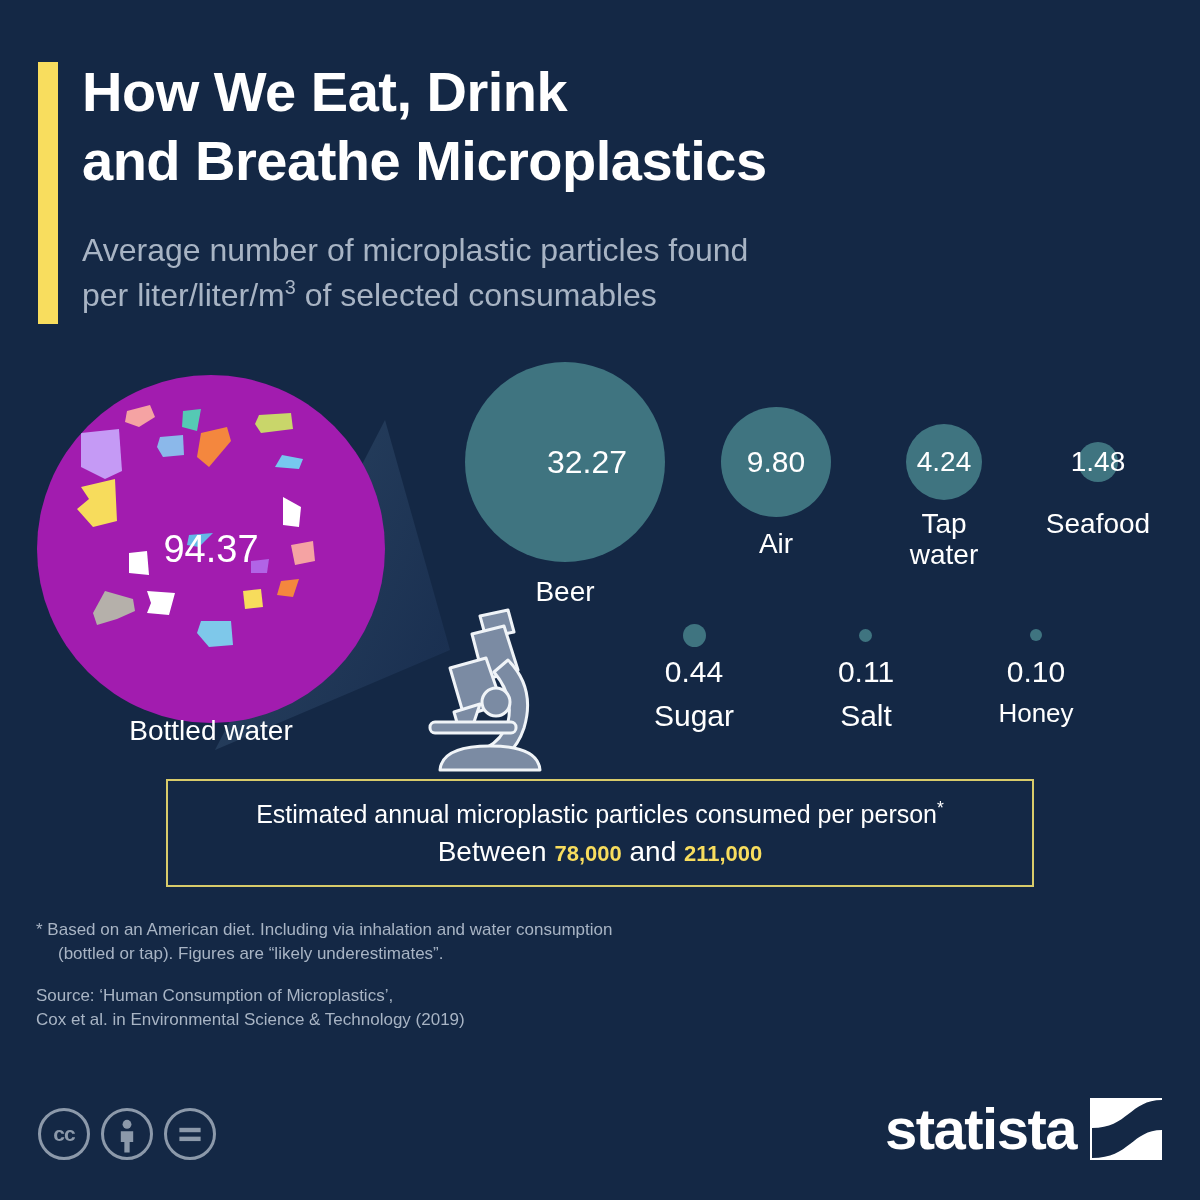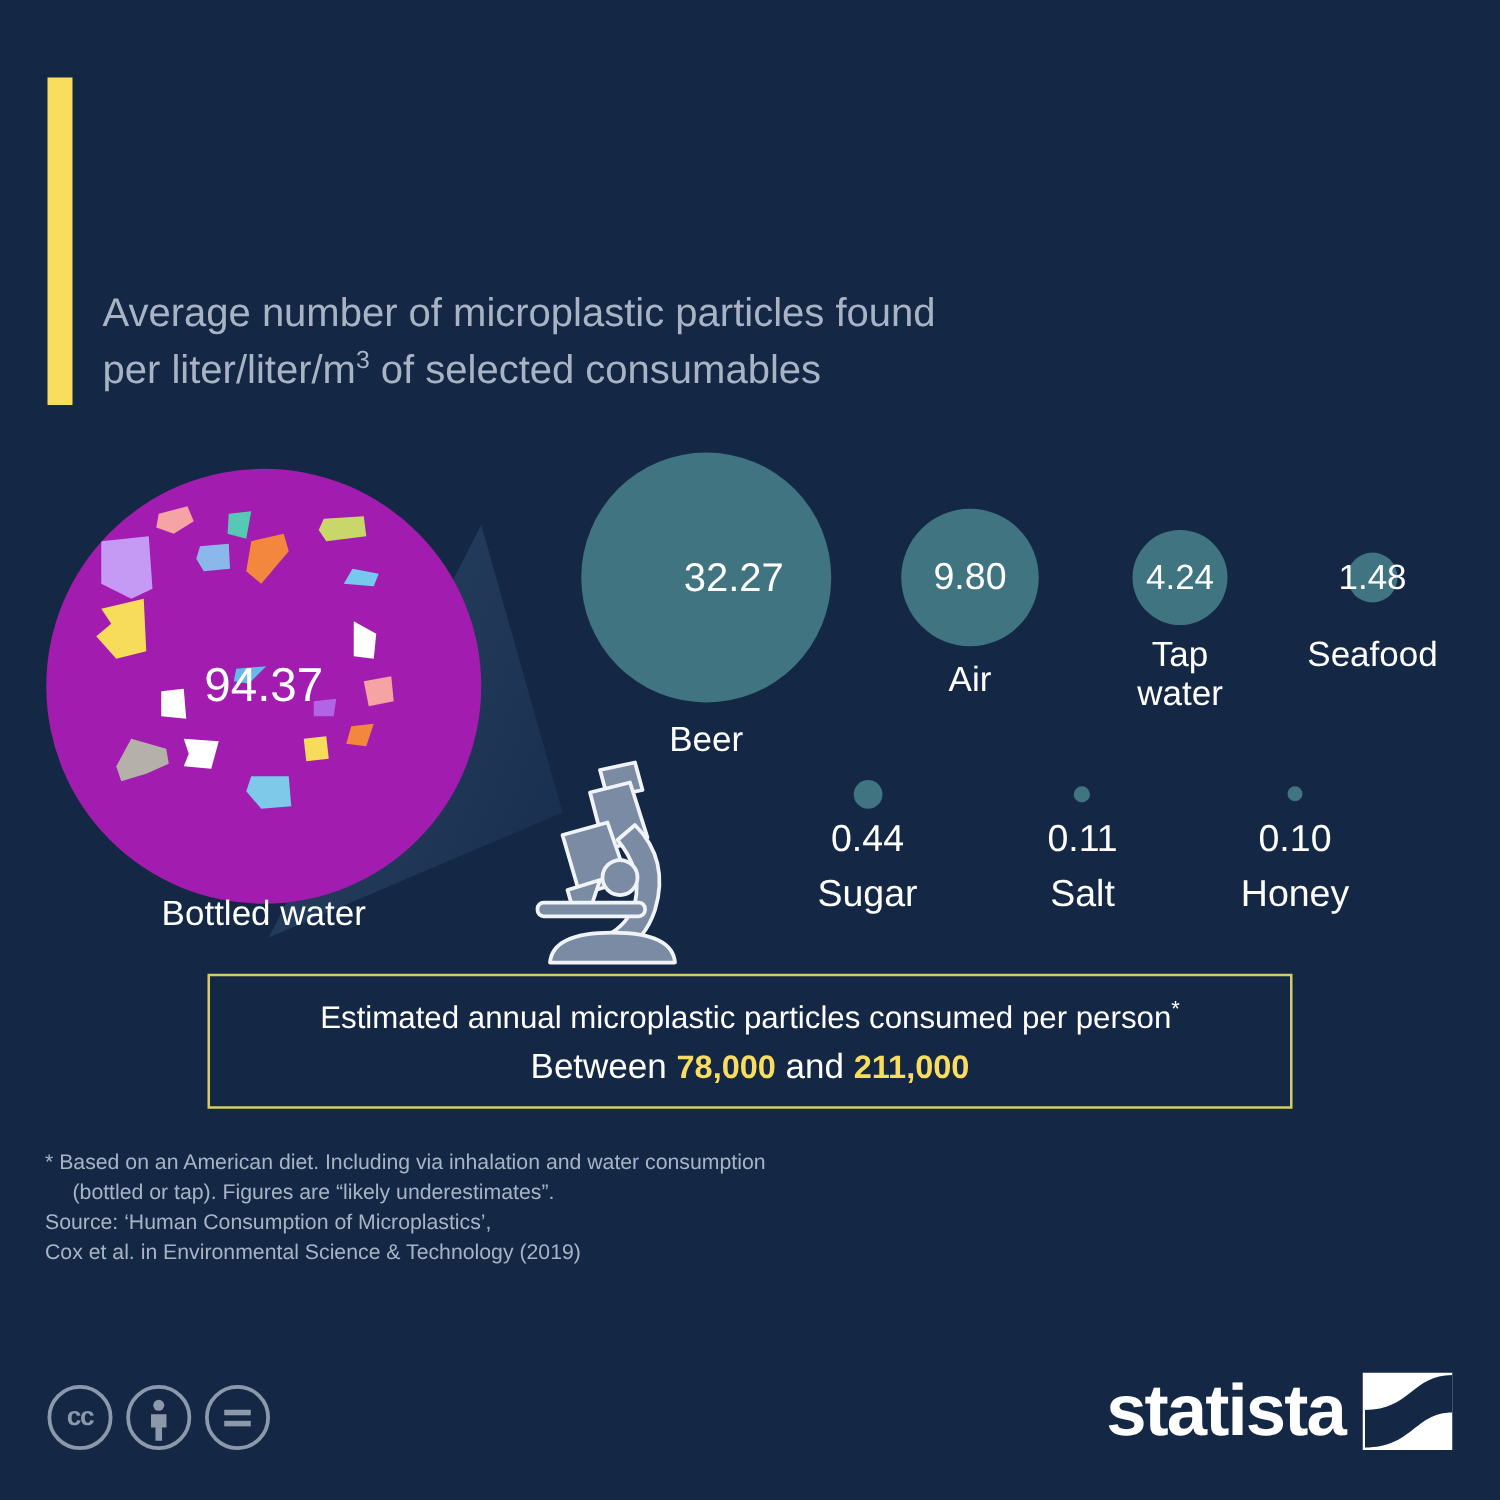--- a/index.html
+++ b/index.html
@@ -116,35 +116,35 @@
     line-height: 1.25;
   }
   .estimate-line2 {
     font-size: 28px;
     color: #ffffff;
     margin-top: 6px;
   }
   .estimate-line2 b {
     color: #f8dd5e;
     font-weight: bold;
-    font-size: 26px;
+    font-size: 22px;
   }
   .star { font-size: 0.7em; vertical-align: super; }
 
   
   .notes {
     position: absolute;
     left: 36px; top: 918px;
     width: 1120px;
     color: #a8b4c4;
     font-size: 17px;
     line-height: 1.42;
   }
   .notes .n-ind { display: block; padding-left: 22px; }
-  .notes .src { }
+  .notes .src { margin-top: 18px; }
   .notes .src span { display: block; }
 
   
   .cc-icons {
     position: absolute;
     left: 38px; top: 1108px;
     display: flex;
     gap: 11px;
   }
   .cc-circle {
@@ -181,20 +181,24 @@
     line-height: 1;
   }
 </style>
 </head>
 <body>
 
 <div id="infographic">
 
   <div class="accent-bar"></div>
 
+  <div class="title">
+    <span>How We Eat, Drink</span>
+    <span class="line2">and Breathe Microplastics</span>
+  </div>
 
   <div class="subtitle">
     <span>Average number of microplastic particles found</span>
     <span class="line2"><span>per liter/liter/m</span><span class="sup">3</span><span> of selected consumables</span></span>
   </div>
 
   <svg class="beam" viewBox="0 0 420 360">
     <defs>
       <linearGradient id="beamGrad" x1="0" y1="0" x2="1" y2="0.6">
         <stop offset="0%" stop-color="#2c4663" stop-opacity="0.95"></stop>
@@ -255,21 +259,21 @@
   <div class="bubble" style="left:683px; top:624px; width:23px; height:23px;"></div>
   <div class="blabel" style="left:614px; top:655px; width:160px; font-size:30px;">0.44</div>
   <div class="blabel" style="left:614px; top:699px; width:160px; font-size:30px;">Sugar</div>
 
   <div class="bubble" style="left:859px; top:629px; width:13px; height:13px;"></div>
   <div class="blabel" style="left:786px; top:655px; width:160px; font-size:30px;">0.11</div>
   <div class="blabel" style="left:786px; top:699px; width:160px; font-size:30px;">Salt</div>
 
   <div class="bubble" style="left:1030px; top:629px; width:12px; height:12px;"></div>
   <div class="blabel" style="left:956px; top:655px; width:160px; font-size:30px;">0.10</div>
-  <div class="blabel" style="left:956px; top:699px; width:160px; font-size:30px;">Honey</div>
+  <div class="blabel" style="left:956px; top:699px; width:160px; font-size:26px;">Honey</div>
 
   <svg class="microscope" viewBox="0 0 132 175">
     <g fill="#7b8ba3" stroke="#f0f4f8" stroke-width="3" stroke-linejoin="round">
 
       <polygon points="56,8 84,2 90,24 62,30"></polygon>
 
       <polygon points="48,26 80,18 94,62 60,72"></polygon>
 
       <polygon points="26,60 62,50 78,96 40,108"></polygon>
 

